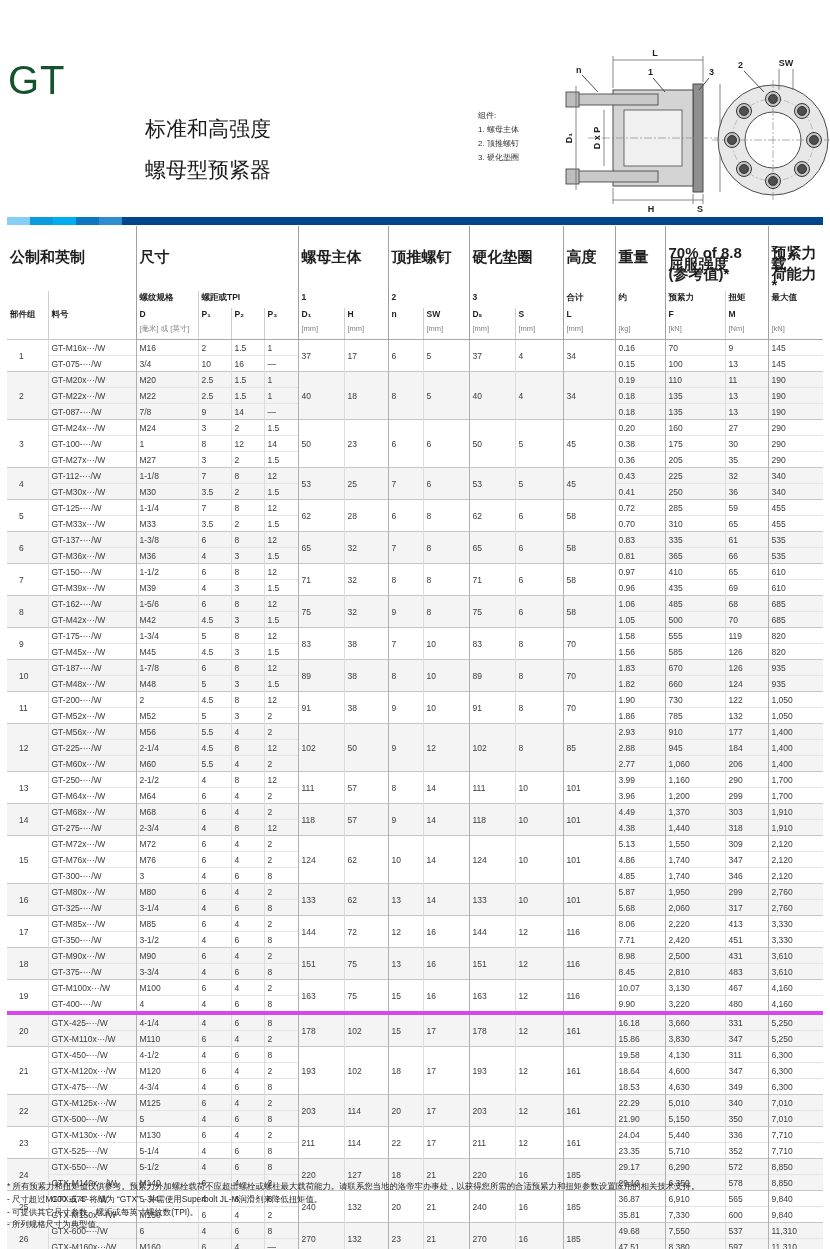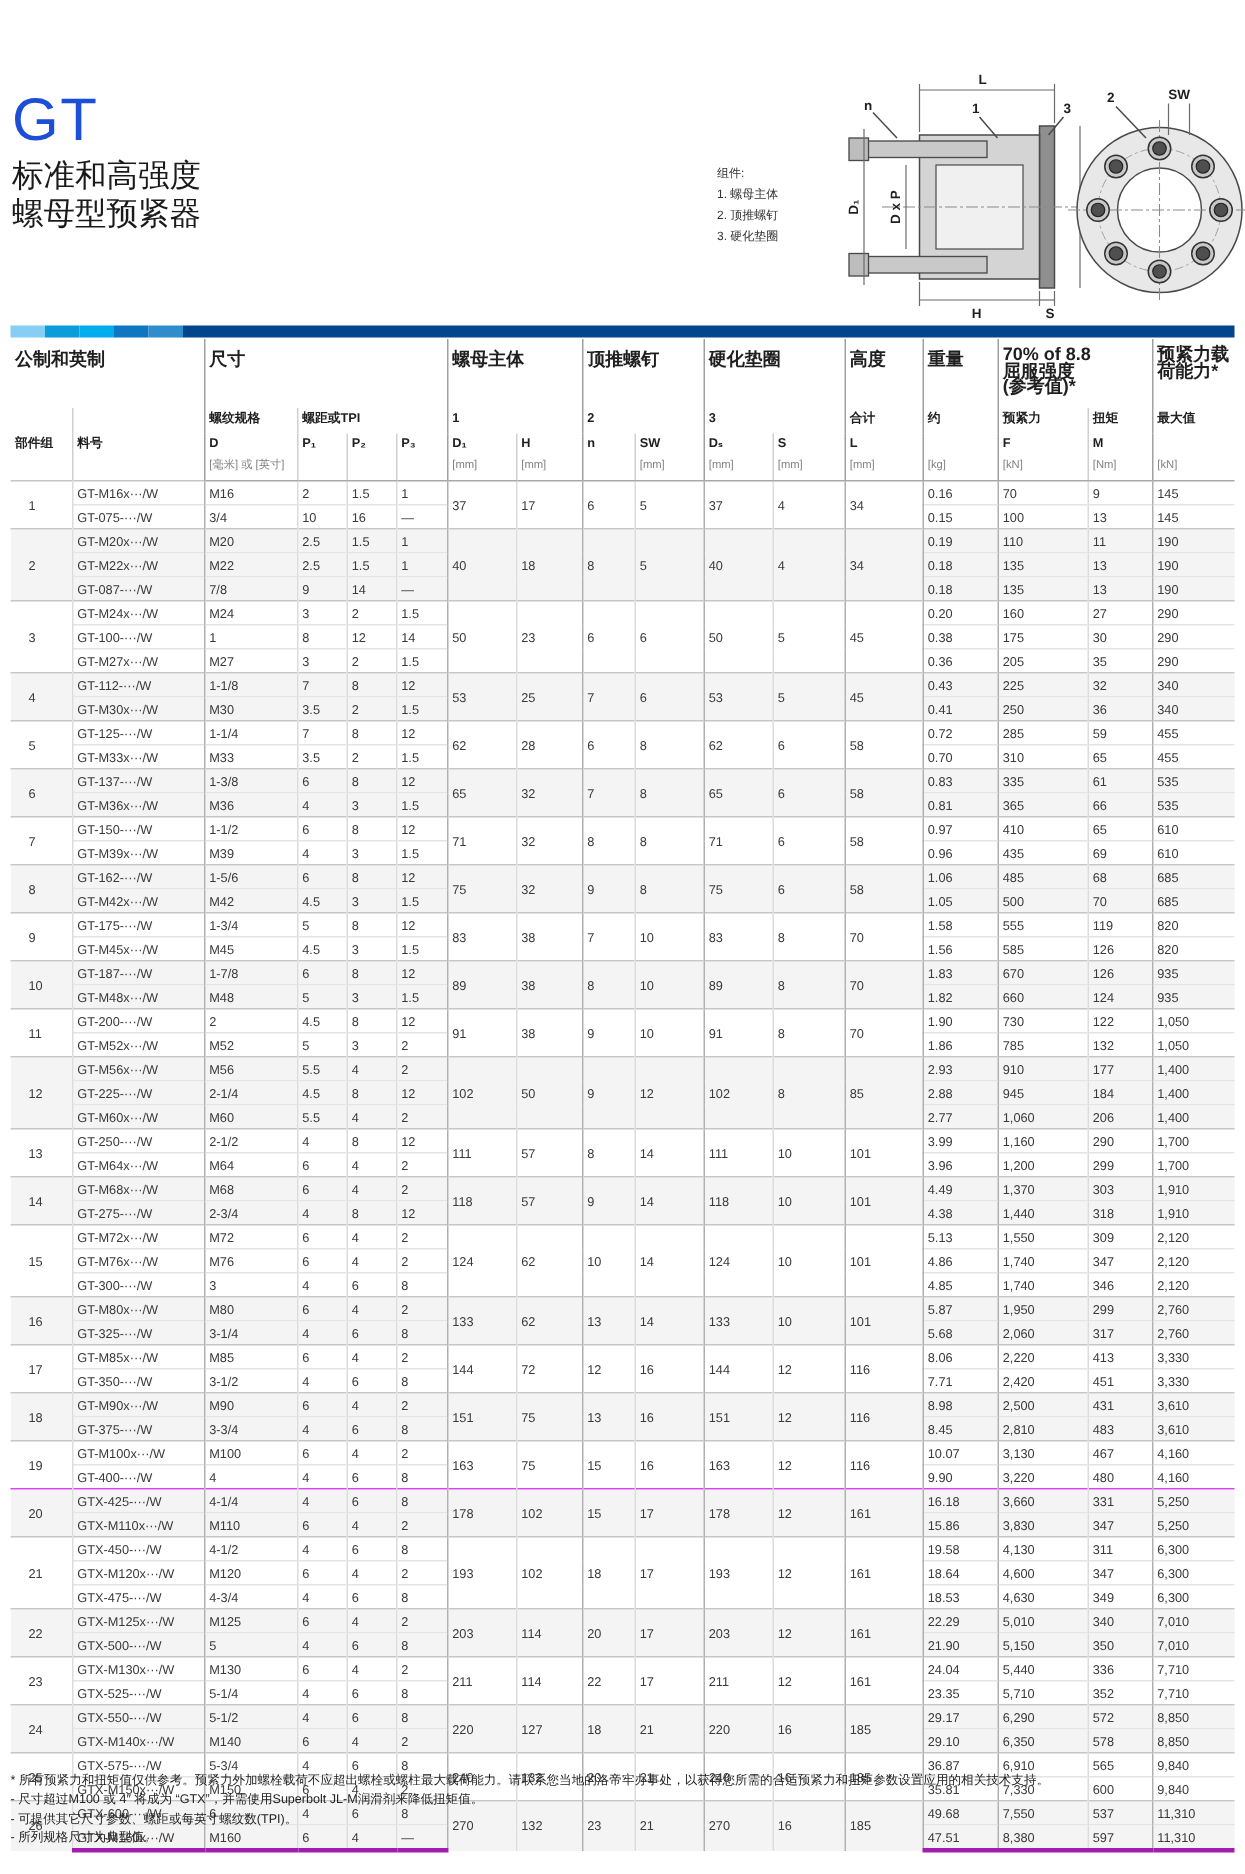--- a/index.html
+++ b/index.html
@@ -1,57 +1,57 @@
 <!DOCTYPE html>
 <html><head>
 <meta charset="utf-8">
 <style>
   html,body{margin:0;padding:0;background:#fff;}
   .page{position:relative;width:830px;height:1249px;background:#fff;overflow:hidden;
         font-family:"Liberation Sans","DejaVu Sans",sans-serif;color:#1f1f1f;}
   
   .title-block{position:absolute;left:8px;top:60px;width:400px;}
-  .big-title{font-size:40px;line-height:40px;font-weight:400;letter-spacing:1px;color:#1d4ed8;}
+  .big-title{font-size:40px;line-height:40px;font-weight:400;letter-spacing:1px;color:#14532d;}
   .sub-title{font-size:21px;line-height:25px;font-weight:400;color:#1a1a1a;margin-top:5px;}
-  .sub-title div{margin:0;}
+  .sub-title div{margin:16px;text-align:center;}
   .desc{font-size:9.5px;line-height:13.5px;color:#222;margin-top:9px;}
   
   .diagram{position:absolute;left:428px;top:38px;}
   .dtxt{font-size:9px;fill:#1f1f1f;font-weight:bold;}
   .dleg{font-size:8px;fill:#333;font-weight:normal;}
   .dln{stroke:#4a4a4a;stroke-width:1;fill:none;}
   .ddim{stroke:#6a6a6a;stroke-width:0.8;fill:none;}
   .dcl{stroke:#8a8a8a;stroke-width:0.7;fill:none;stroke-dasharray:8 2 2 2;}
   
   #accent-bar{position:absolute;left:7px;top:217px;width:816px;height:8px;display:flex;}
   .seg{width:23px;height:100%;}
   .seg-rest{flex:1;}
   
   .spec-table{position:absolute;left:7px;top:226px;width:816px;border-collapse:collapse;
               table-layout:fixed;font-size:8.5px;color:#3a3a3a;}
   thead th{font-weight:bold;text-align:left;vertical-align:top;padding:1px 3px;
            border-right:1px solid #cfcfcf;color:#1f1f1f;}
   thead th:last-child{border-right:none;}
   thead th.hmaj{border-right:1px solid #a0a0a0;}
-  tr.hr1 th{font-size:12px;height:40px;padding-top:5px;}
+  tr.hr1 th{font-size:15px;height:40px;padding-top:22px;}
   tr.hr2 th{font-size:8.5px;height:15px;}
   tr.hr3 th{font-size:8.5px;height:13px;}
   tr.hr4 th{font-size:7.5px;height:14px;font-weight:normal;color:#828282;border-bottom:1px solid #a8a8a8;}
   th.vmid{vertical-align:middle;}
   th.ctr{}
   th.pre{white-space:pre-line;line-height:10.5px;}
   tbody td{height:15px;padding:0 3px;vertical-align:middle;border-right:1px solid #dcdcdc;
            white-space:nowrap;overflow:hidden;}
   tbody td:last-child{border-right:none;}
   tbody td.maj{border-right:1px solid #b0b0b0;}
   tbody td.c-no{padding-left:12px;}
   tr.shade{background:#f4f4f4;}
   tr.gstart td{border-top:1px solid #c6c6c6;}
   tr.ginner td{border-top:1px solid #e4e4e4;}
-  tr.gdiv td{border-top:1px solid #d946ef;}
+  tr.gdiv td{border-top:4px solid #d946ef;}
   tbody tr:last-child td{border-bottom:3px solid #a21caf;}
   
   .footnotes{position:absolute;left:7px;top:1180px;width:818px;font-size:8.4px;line-height:12.8px;color:#222;}
 </style>
 </head>
 <body>
 
 <div class="page">
 
   <div class="title-block">

